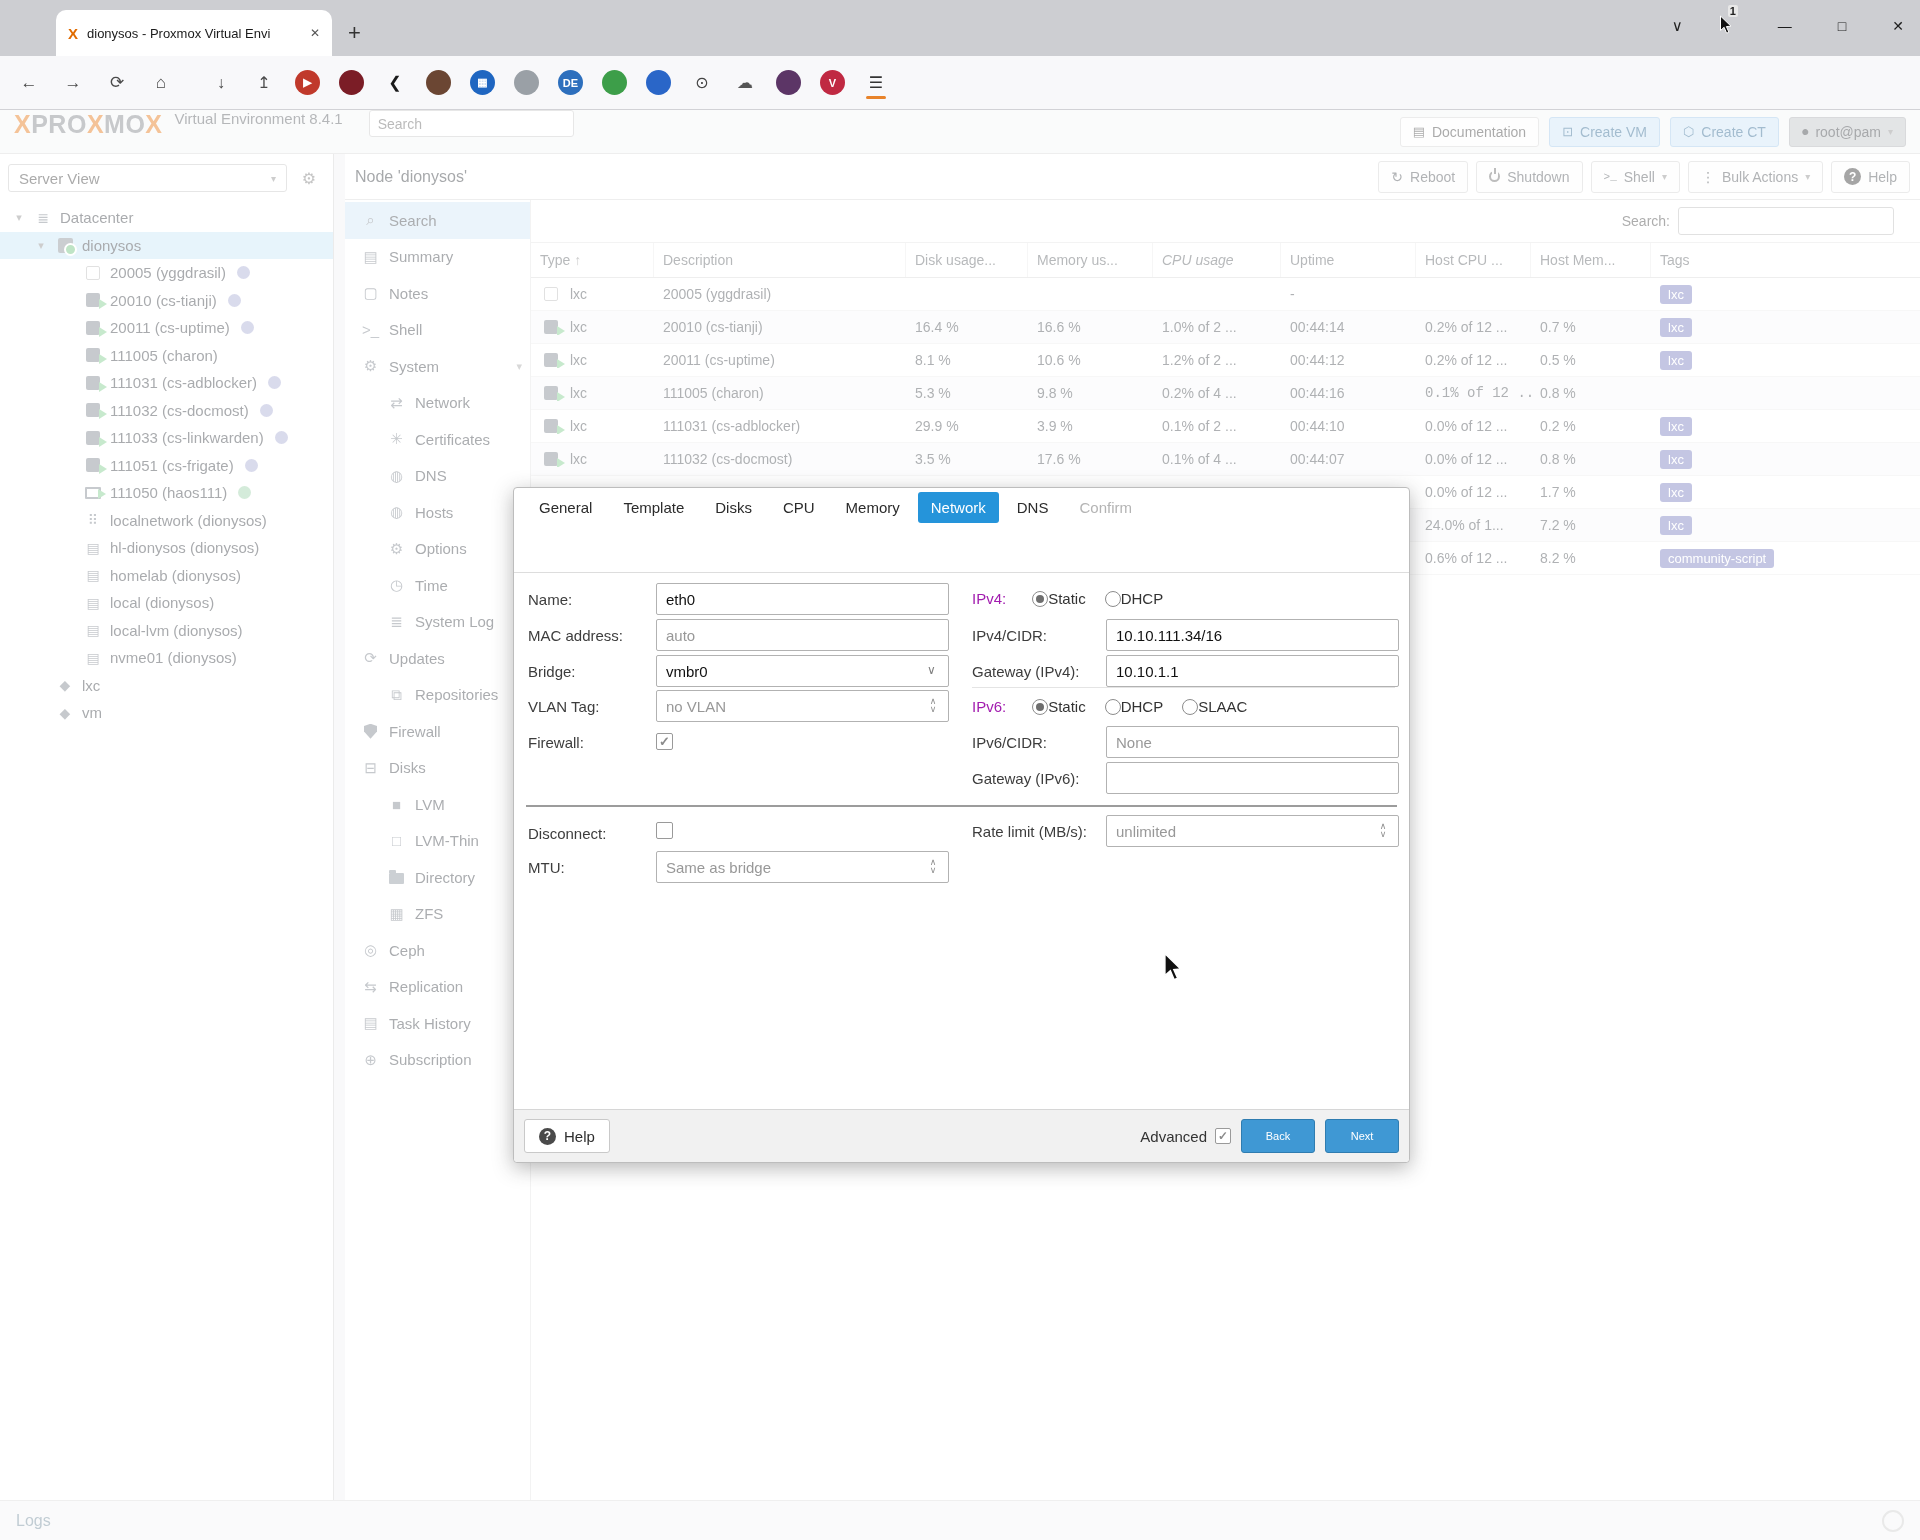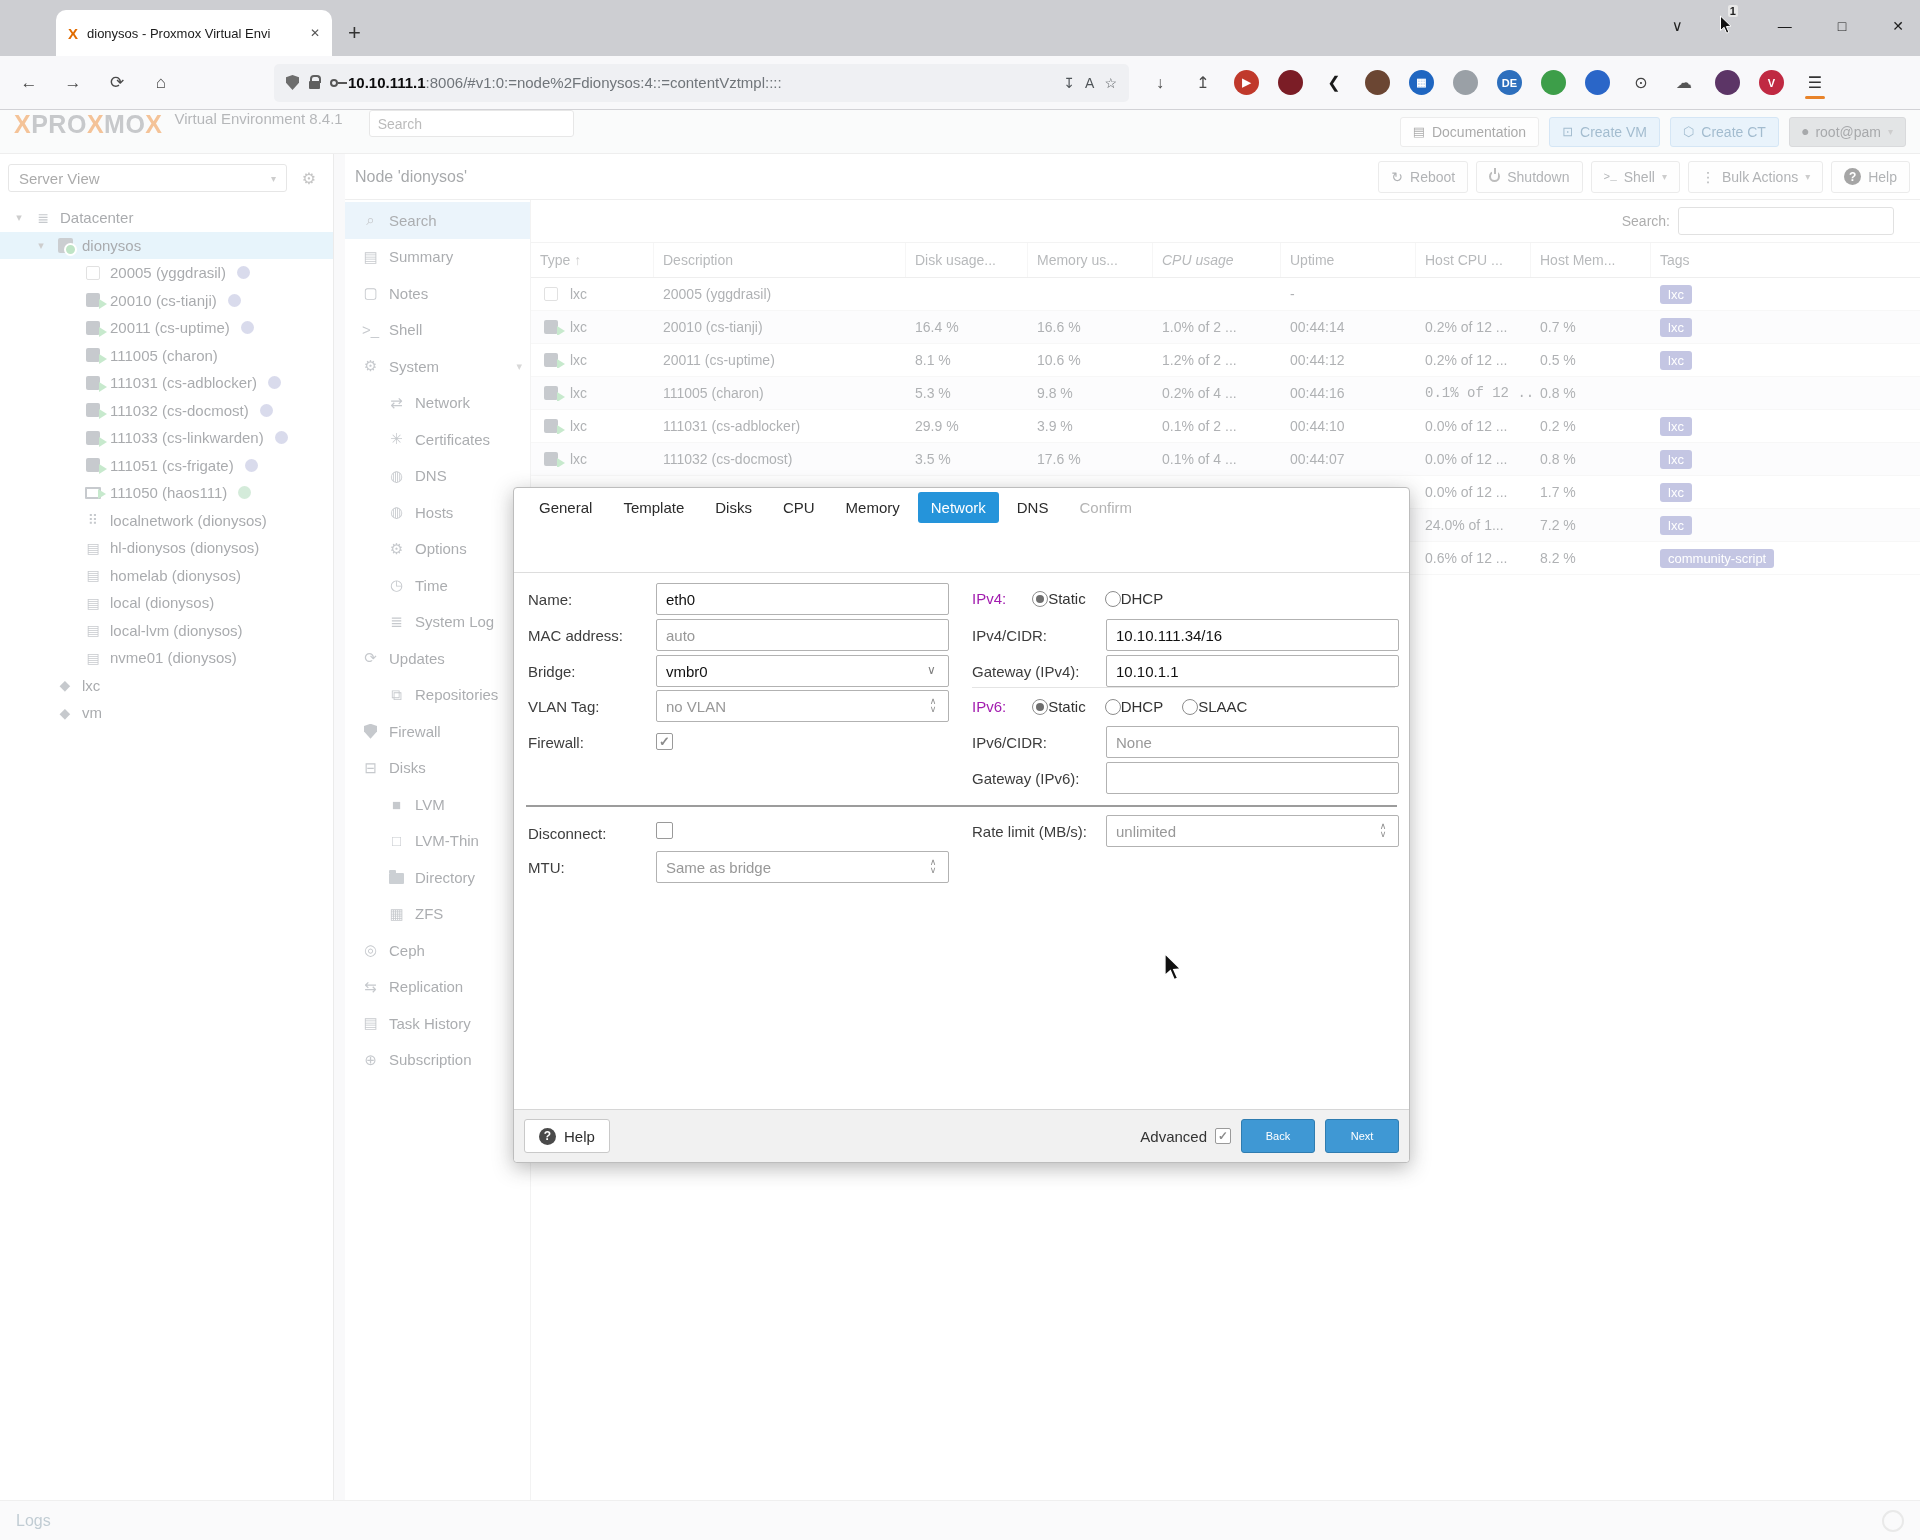--- a/index.html
+++ b/index.html
@@ -157,29 +157,20 @@
         <span class="winbtn">—</span>
         <span class="winbtn">□</span>
         <span class="winbtn">✕</span>
       </div>
     </div>
     <div class="toolbar">
       <span class="nbtn">←</span>
       <span class="nbtn">→</span>
       <span class="nbtn">⟳</span>
       <span class="nbtn">⌂</span>
-      <div class="urlfield">
-        <span class="i-shield-sm"></span>
-        <span class="i-lock"></span>
-        <span class="i-key"></span>
-        <span class="url"><b>10.10.111.1</b><span>:8006/#v1:0:=node%2Fdionysos:4::=contentVztmpl::::</span></span>
-        <span class="ufi">↧</span>
-        <span class="ufi">A</span>
-        <span class="ufi">☆</span>
-      </div>
       <div style="display:flex;align-items:center">
           <span class="tbi" style="color: rgb(74, 74, 74);">↓</span>
           <span class="tbi" style="color: rgb(74, 74, 74);">↥</span>
           <span class="tbi round" style="background: rgb(192, 57, 43);">▶</span>
           <span class="tbi round" style="background: rgb(123, 29, 38);"></span>
           <span class="tbi" style="color: rgb(26, 26, 26);">❮</span>
           <span class="tbi round" style="background: rgb(107, 70, 51);"></span>
           <span class="tbi round" style="background: rgb(31, 102, 193);">▦</span>
           <span class="tbi round" style="background: rgb(154, 160, 166);"></span>
           <span class="tbi round" style="background: rgb(45, 111, 189);">DE</span>

